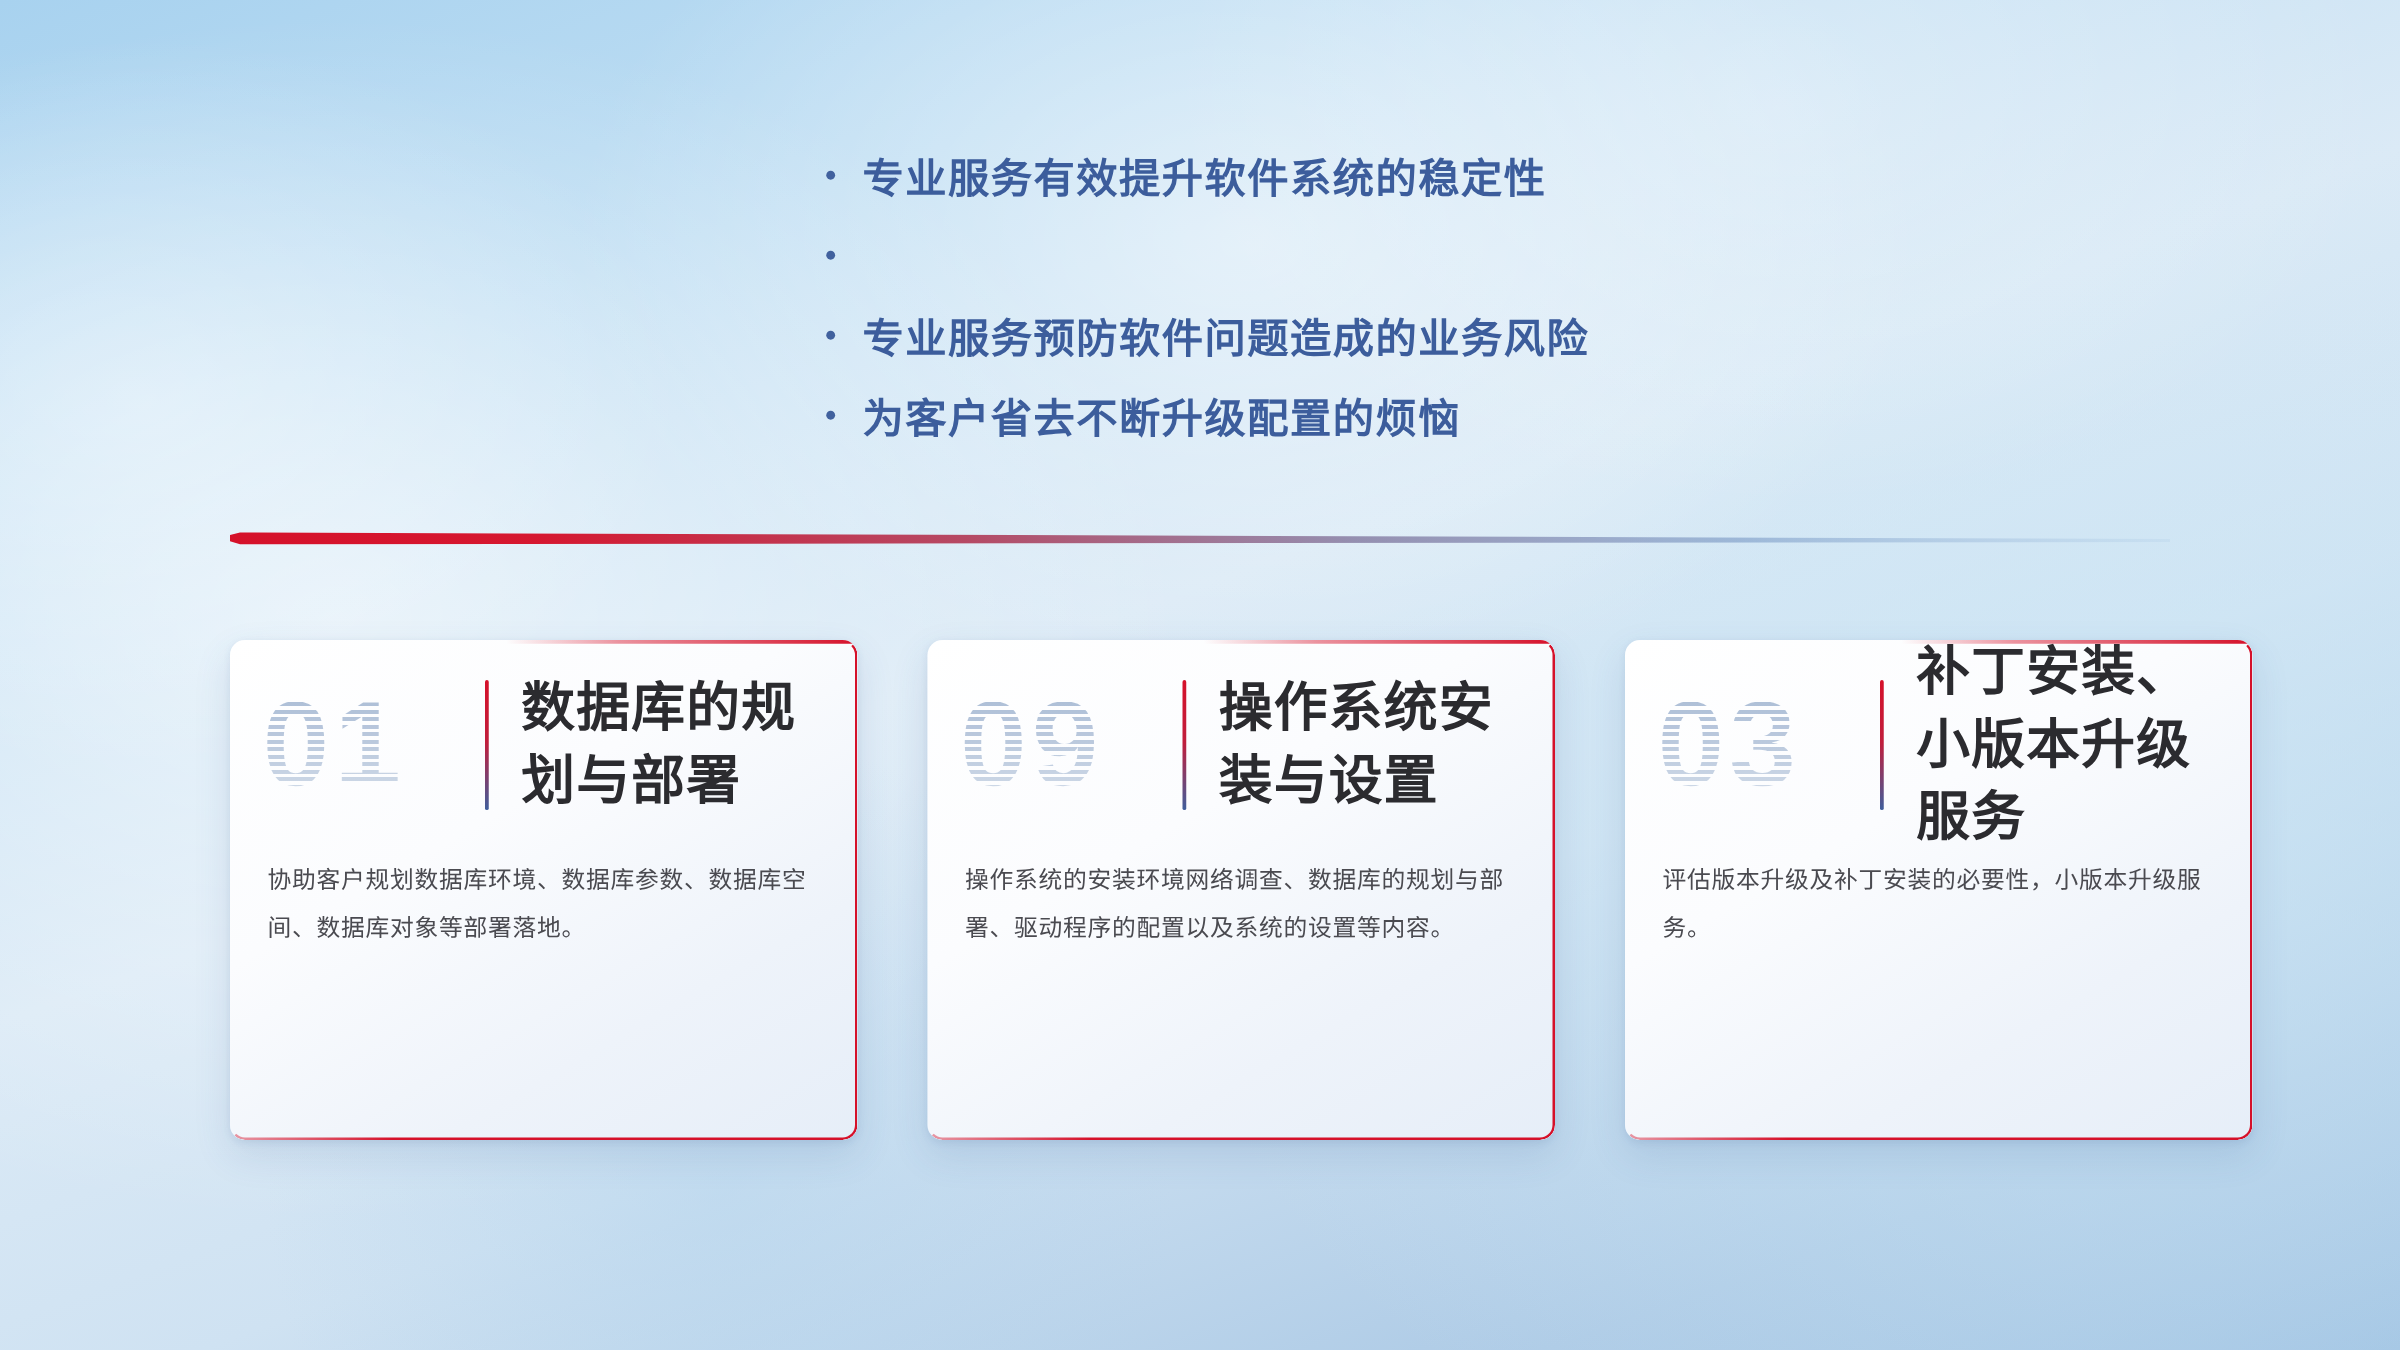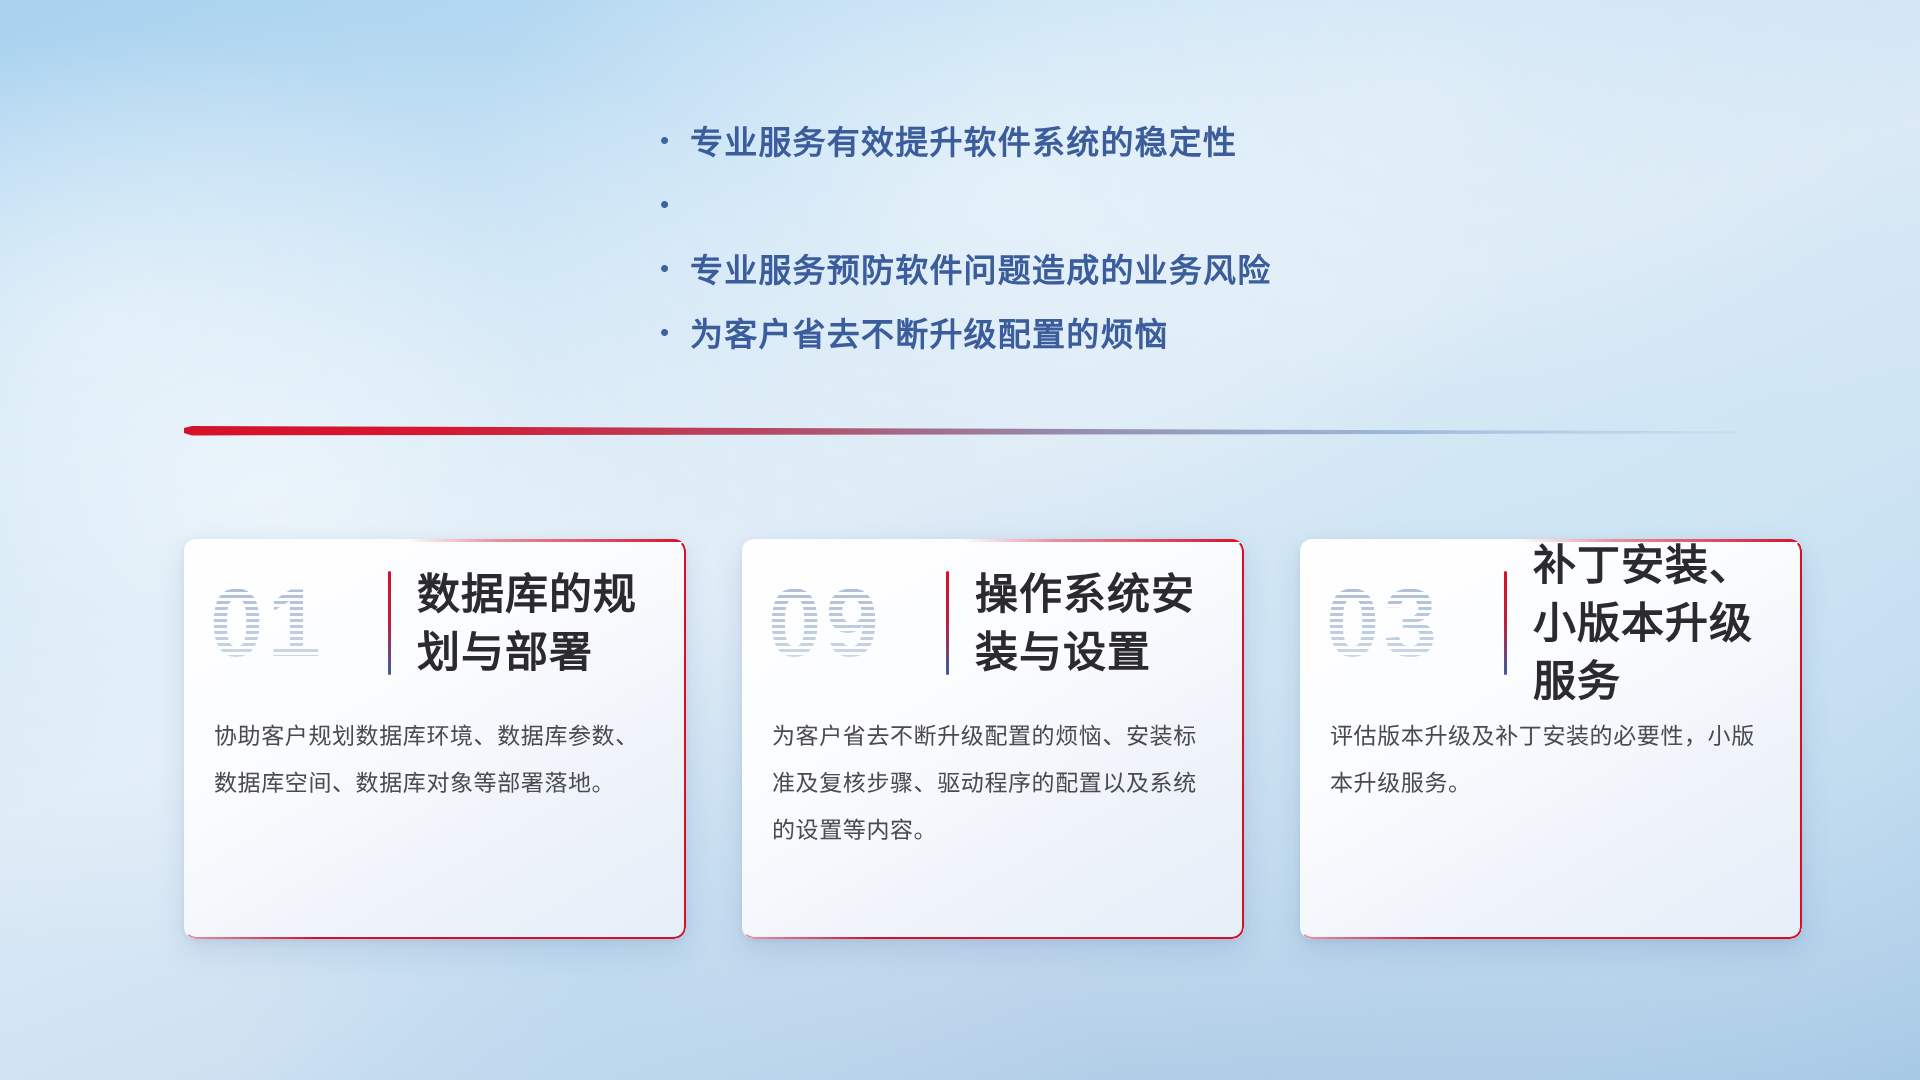--- a/index.html
+++ b/index.html
@@ -64,21 +64,21 @@
     position:absolute;
     left:184px; top:424px;
     width:1552px; height:18px;
     z-index:3;
   }
   .divider-wrap svg{ display:block; width:100%; height:100%; }
 
   
   .cards{
     position:absolute;
-    left:184px; top:539px;
+    left:184px; top:512px;
     width:1620px;
     display:flex;
     gap:56px;
     z-index:3;
   }
   .card{
     position:relative;
     width:502px;
     height:400px;
     border-radius:12px;
@@ -141,21 +141,21 @@
   .card-title{
     flex:1 1 auto;
     font-size:43px;
     line-height:1.35;
     font-weight:600;
     color:#2b2b2f;
     letter-spacing:1px;
   }
   .card-body{
     padding:6px 34px 0 30px;
-    font-size:23px;
+    font-size:19px;
     line-height:2.05;
     color:#4a4a50;
     letter-spacing:0.6px;
   }
 </style>
 </head>
 <body>
 
 <div class="slide">
 
@@ -212,21 +212,21 @@
     </div>
 
     <div class="card">
       <div class="card-topline"></div>
       <div class="card-accent"></div>
       <div class="card-head">
         <div class="card-num">09</div>
         <div class="card-rule"></div>
         <div class="card-title">操作系统安装与设置</div>
       </div>
-      <div class="card-body">为客户省去不断升级配置的烦恼、安装标准及复核步骤、驱动程序的配置以及系统的设置等内容。</div>
+      <div class="card-body">操作系统的安装环境网络调查、数据库的规划与部署、驱动程序的配置以及系统的设置等内容。</div>
     </div>
 
     <div class="card">
       <div class="card-topline"></div>
       <div class="card-accent"></div>
       <div class="card-head">
         <div class="card-num">03</div>
         <div class="card-rule"></div>
         <div class="card-title">补丁安装、小版本升级服务</div>
       </div>

